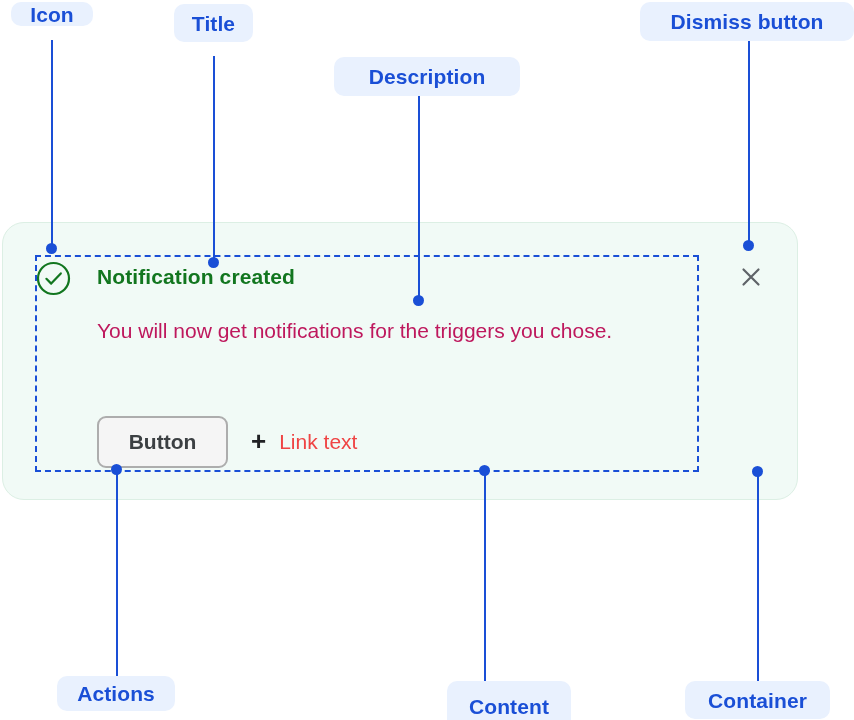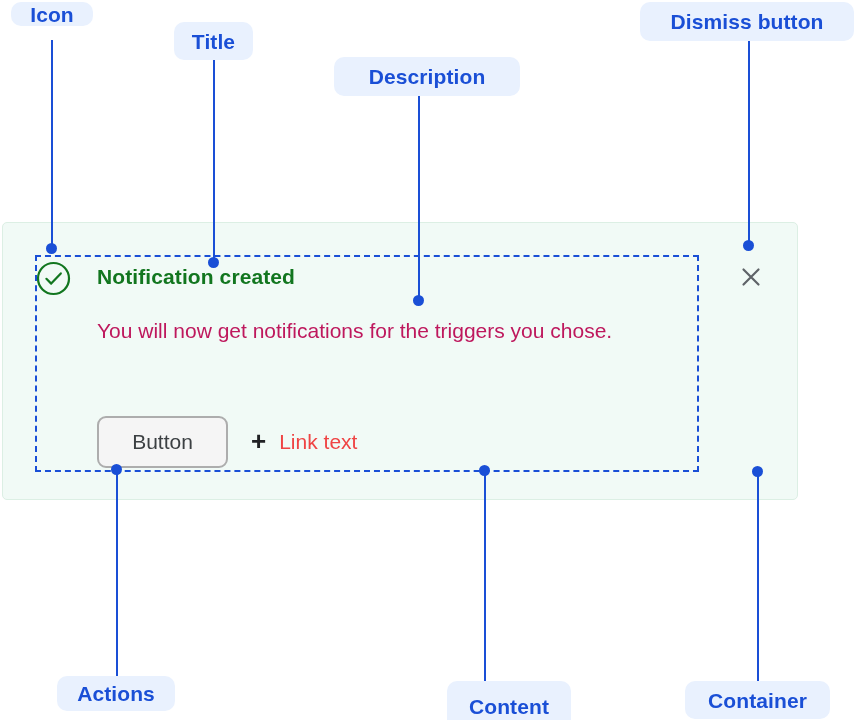--- a/index.html
+++ b/index.html
@@ -47,21 +47,21 @@
 
   
   #notification-card {
     position: absolute;
     left: 2px;
     top: 222px;
     width: 796px;
     height: 278px;
     background: #f1faf6;
     border: 1px solid #dcefe4;
-    border-radius: 5px;
+    border-radius: 22px;
     box-sizing: border-box;
   }
 
   #content-box {
     position: absolute;
     left: 32px;
     top: 32px;
     width: 664px;
     height: 217px;
     border: 2px dashed #1a4fd6;
@@ -114,20 +114,21 @@
     border-radius: 9px;
     font-family: "Liberation Sans", sans-serif;
     font-size: 21px;
     color: #3c4043;
     display: flex;
     align-items: center;
     justify-content: center;
     box-sizing: border-box;
     cursor: pointer;
     padding: 0;
+    font-weight: bold;
   }
 
   #action-link {
     display: flex;
     align-items: center;
     margin-left: 23px;
     cursor: pointer;
     color: #202124;
   }
   #plus-icon {
@@ -191,21 +192,21 @@
     </span>
   </button>
 </div>
 
 <div id="annotation-layer">
     <div class="anno-line" style="left: 51px; top: 40px; height: 208px;"></div>
     <div class="anno-dot" style="left: 46px; top: 243px;"></div>
     <div class="anno-badge" style="left: 11px; top: 2px; width: 82px; height: 24px;">Icon</div>
     <div class="anno-line" style="left: 213px; top: 56px; height: 206px;"></div>
     <div class="anno-dot" style="left: 208px; top: 257px;"></div>
-    <div class="anno-badge" style="left: 174px; top: 22px; width: 79px; height: 38px; text-align: right;">Title</div>
+    <div class="anno-badge" style="left: 174px; top: 4px; width: 79px; height: 38px; text-align: right;">Title</div>
     <div class="anno-line" style="left: 418px; top: 96px; height: 204px;"></div>
     <div class="anno-dot" style="left: 413px; top: 295px;"></div>
     <div class="anno-badge" style="left: 334px; top: 57px; width: 186px; height: 39px;">Description</div>
     <div class="anno-line" style="left: 748px; top: 41px; height: 204px;"></div>
     <div class="anno-dot" style="left: 743px; top: 240px;"></div>
     <div class="anno-badge" style="left: 640px; top: 2px; width: 214px; height: 39px;">Dismiss button</div>
     <div class="anno-line" style="left: 116px; top: 470px; height: 206px;"></div>
     <div class="anno-dot" style="left: 111px; top: 464px;"></div>
     <div class="anno-badge" style="left: 57px; top: 676px; width: 118px; height: 35px;">Actions</div>
     <div class="anno-line" style="left: 484px; top: 470px; height: 211px;"></div>

